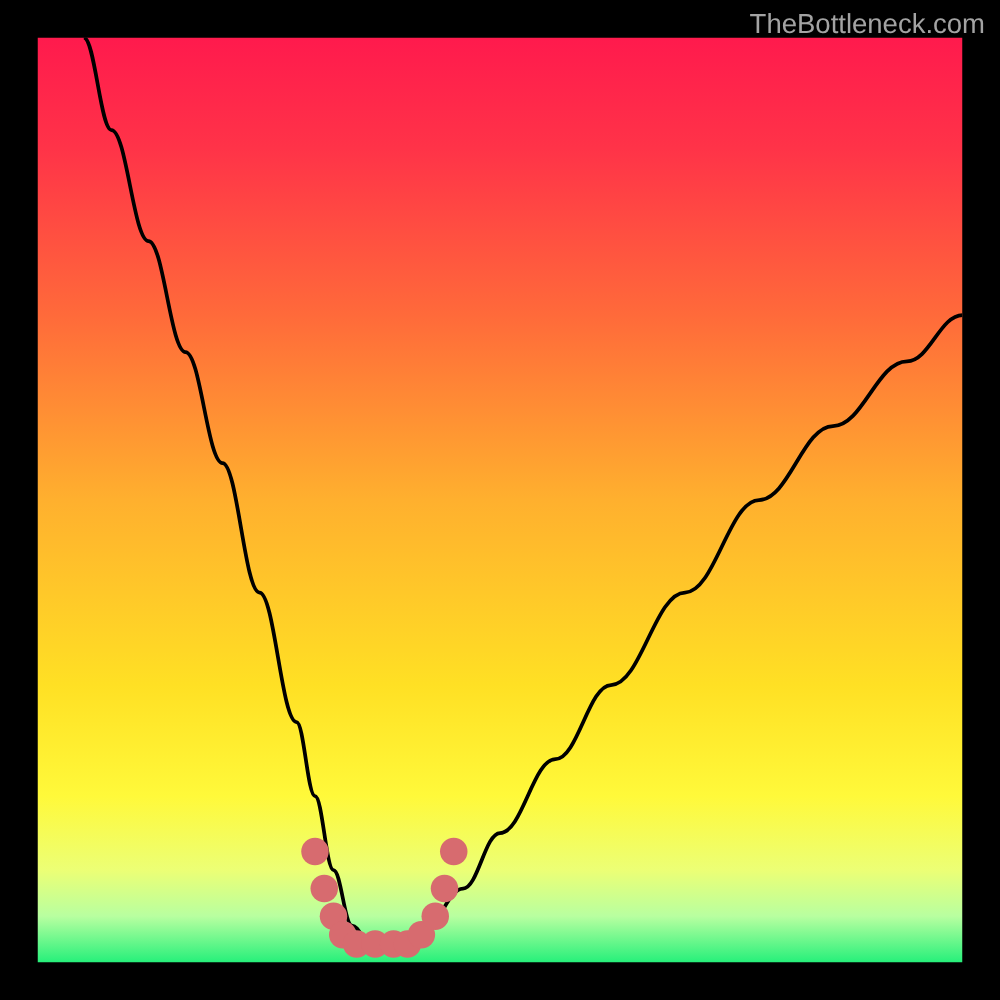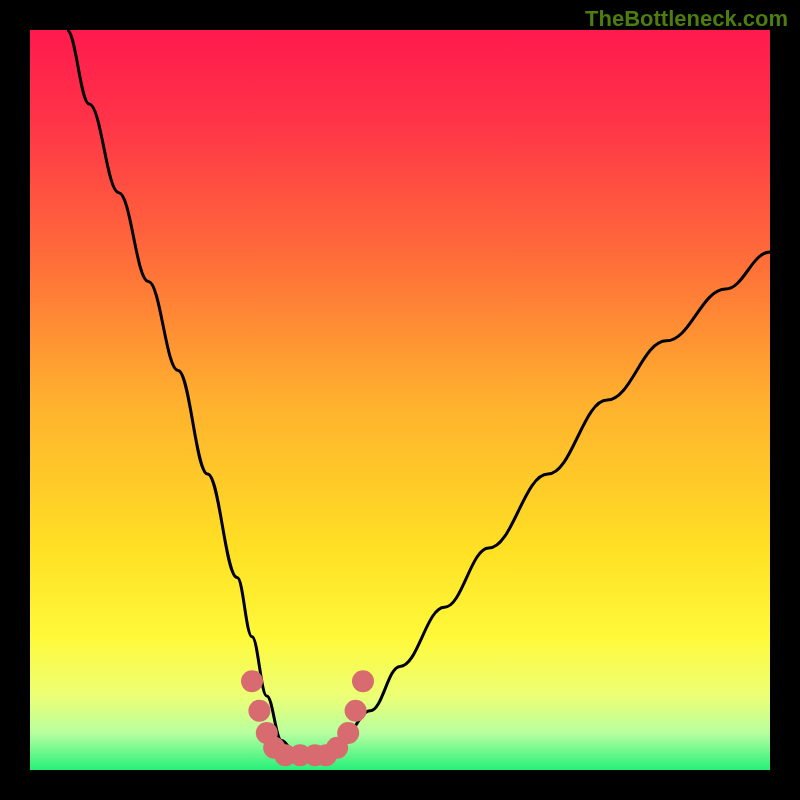--- a/index.html
+++ b/index.html
@@ -1,17 +1,17 @@
 <!DOCTYPE html>
 <html><head>
 <meta charset="utf-8">
 <style>
 body{margin:0;padding:0;background:#000;width:800px;height:800px;overflow:hidden;font-family:Arial,sans-serif}
 .container{position:relative;width:800px;height:800px;background:#000}
-.watermark{position:absolute;top:6px;right:12px;color:#4d7c0f;font-size:22px;font-weight:700;z-index:10}
+.watermark{position:absolute;top:6px;right:12px;color:#a3a3a3;font-size:22px;font-weight:400;z-index:10}
 .plot-area{position:absolute;left:30px;top:30px;width:740px;height:740px}
 svg{display:block}
 </style>
 </head>
 <body>
 
 <div class="container">
   <div class="watermark">TheBottleneck.com</div>
   <div class="plot-area">
     <svg id="chart-svg" width="740" height="740" viewBox="0 0 740 740">

